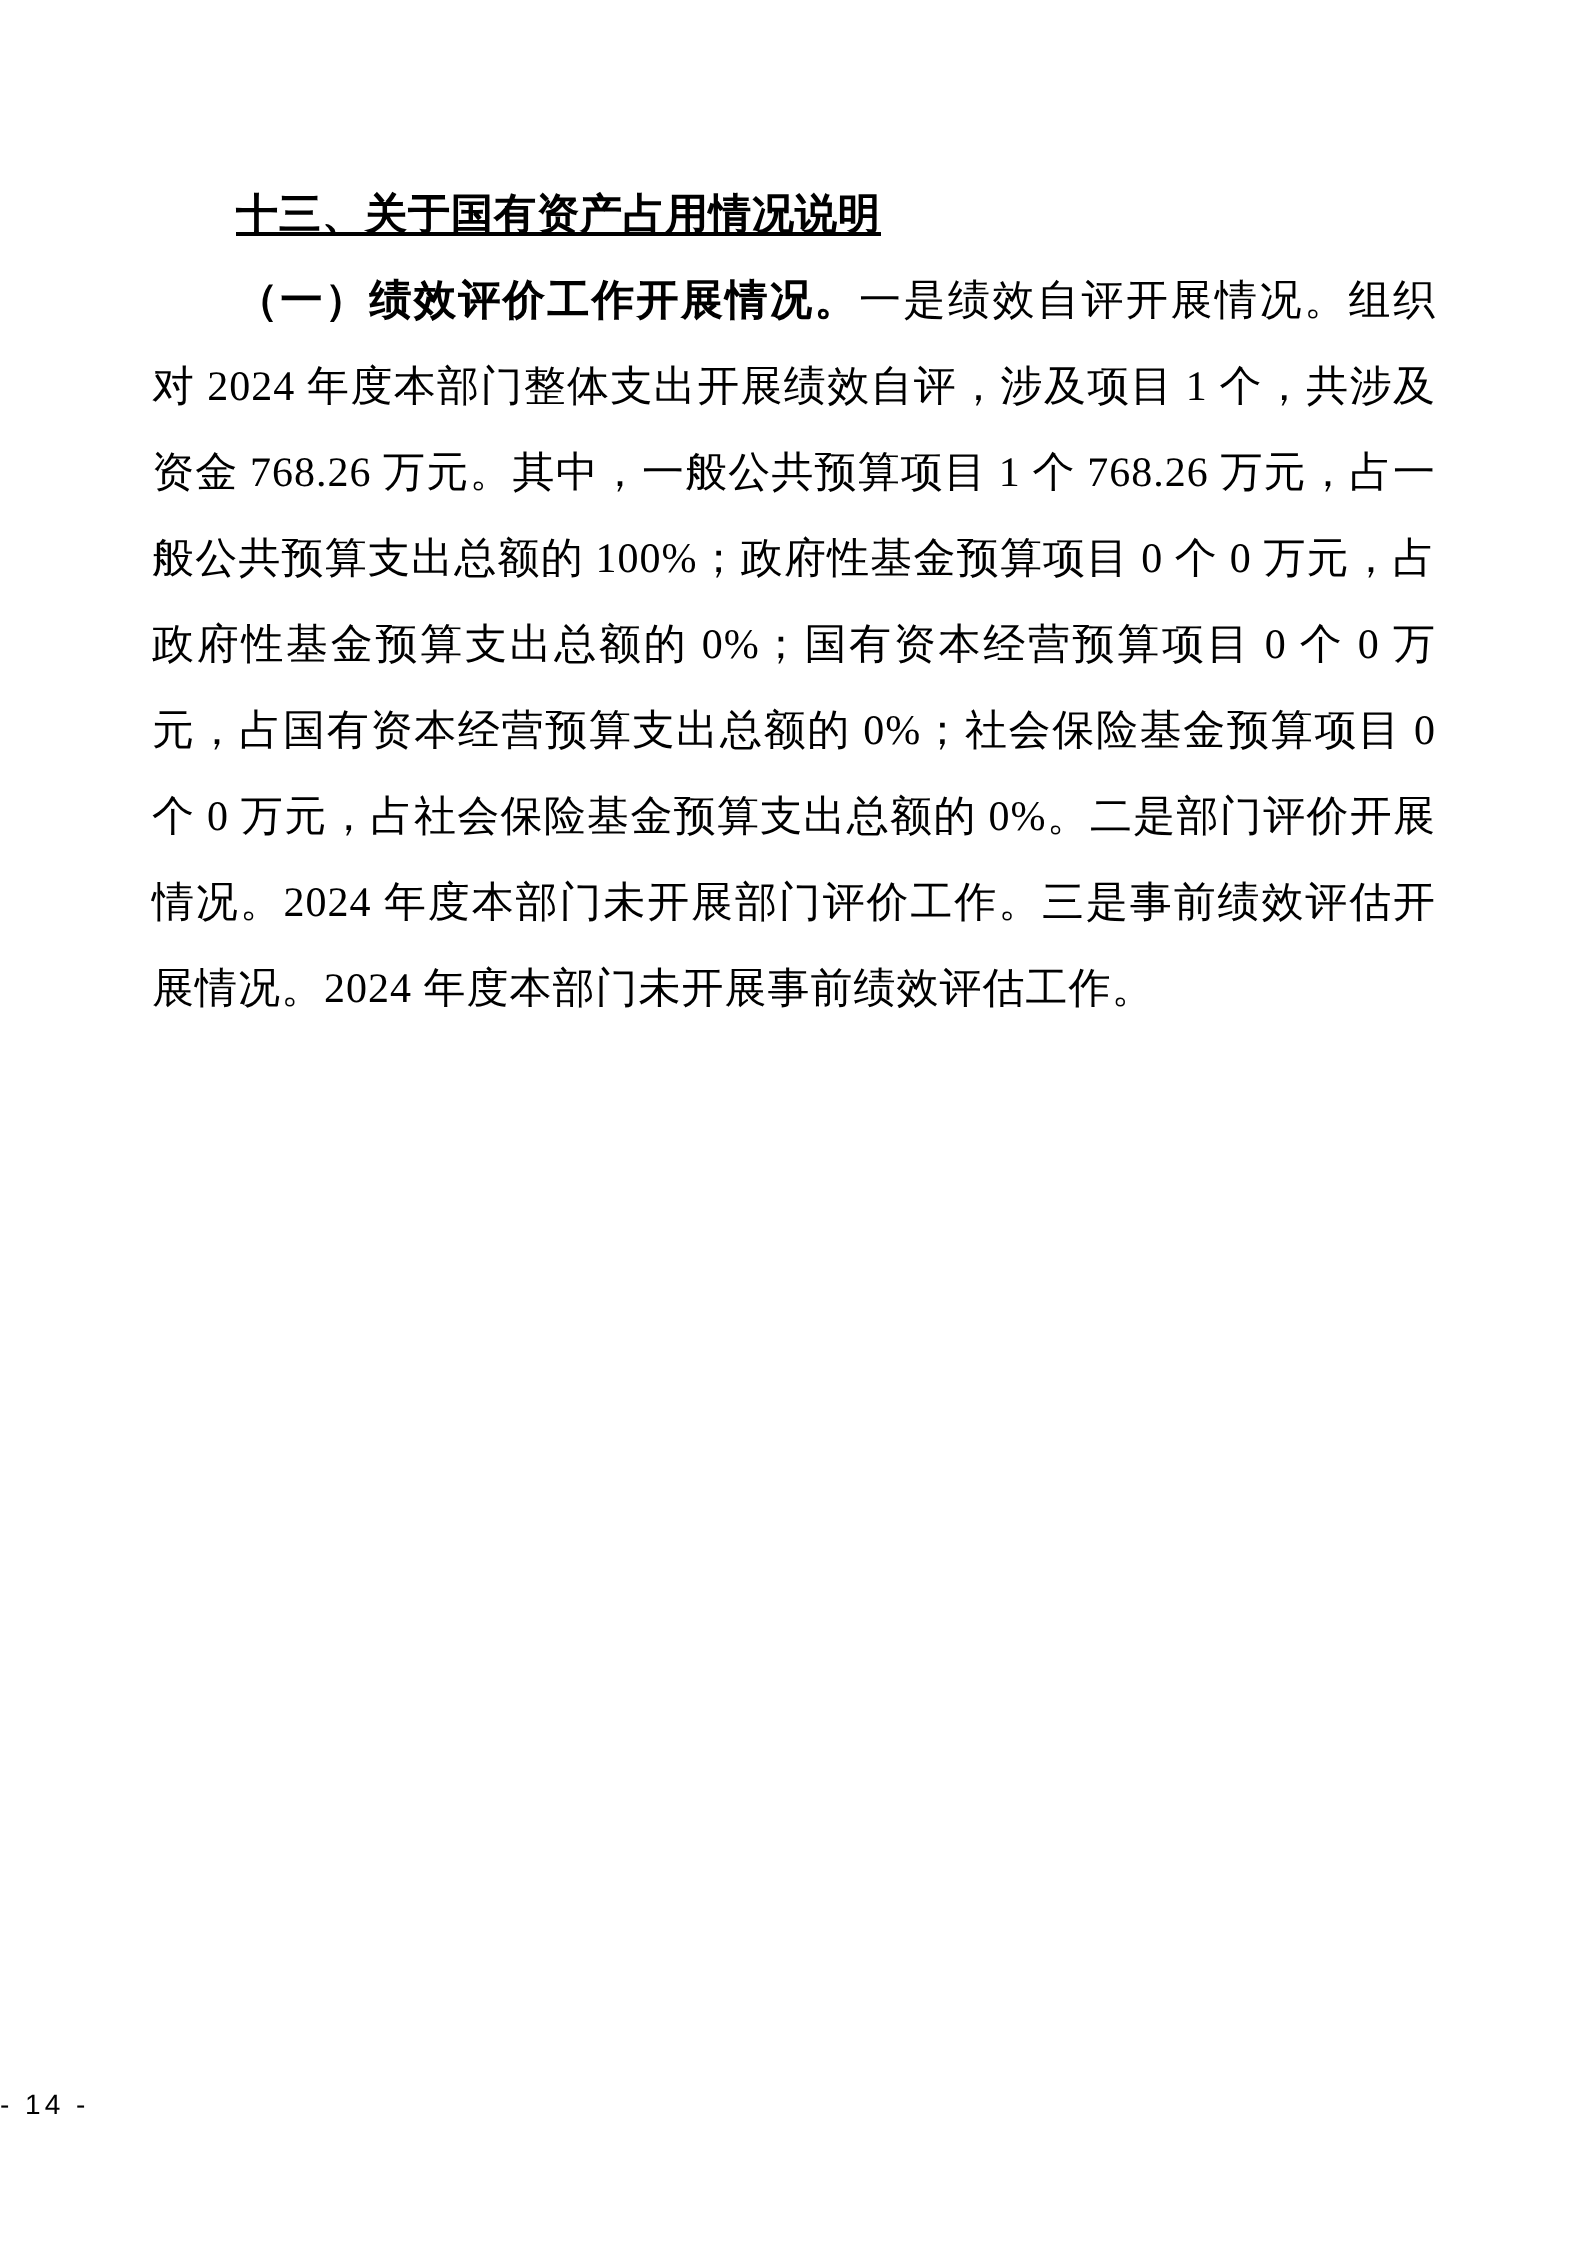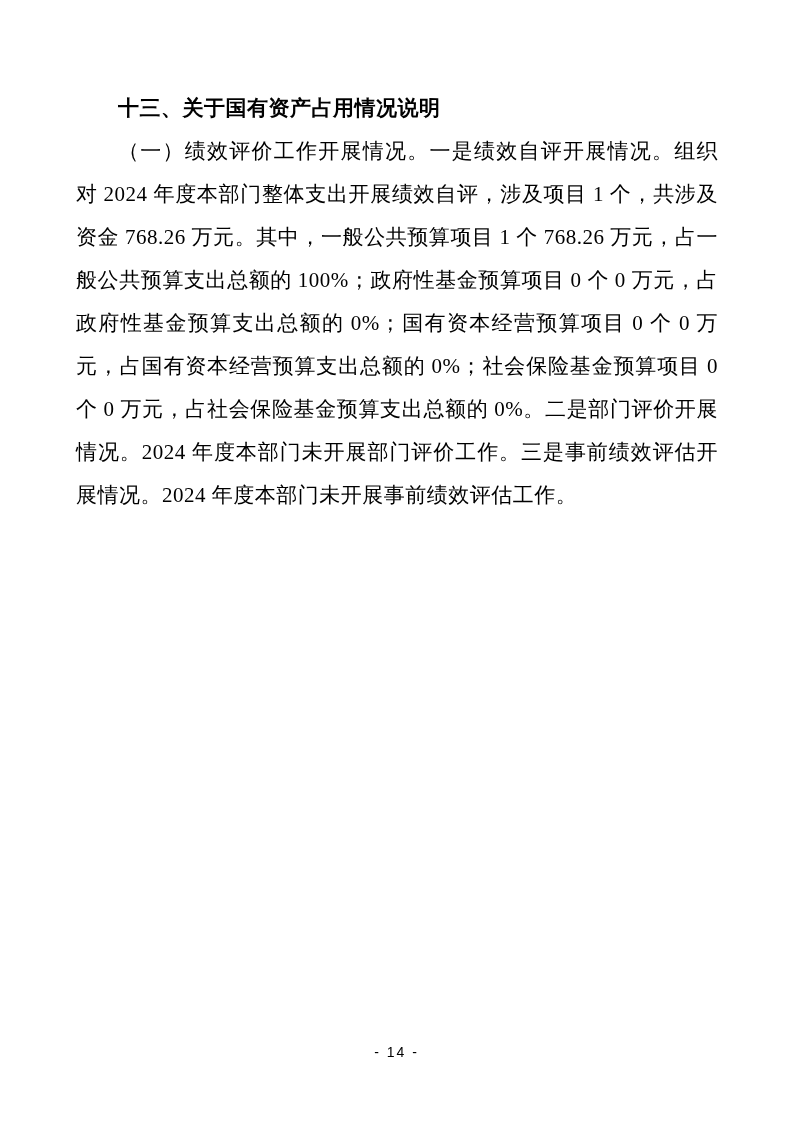--- a/index.html
+++ b/index.html
@@ -27,35 +27,35 @@
     letter-spacing: 0.5px;
   }
   .heading {
     margin: 0;
     font-size: 21px;
     line-height: 43px;
     font-weight: bold;
     text-indent: 2em;
     text-align: left;
     font-family: "Liberation Sans", "DejaVu Sans", sans-serif;
+    text-decoration: underline;
   }
   .para {
     margin: 0;
     text-indent: 2em;
   }
   .lead {
-    font-weight: normal;
+    font-weight: bold;
     font-family: "Liberation Sans", "DejaVu Sans", sans-serif;
   }
   .footer {
     position: absolute;
     left: 0;
     right: 0;
     bottom: 62px;
-    text-align: center;
     font-size: 14px;
     letter-spacing: 2px;
     font-family: "Liberation Sans", "DejaVu Sans", sans-serif;
     color: #000000;
   }
 </style>
 </head>
 <body>
 
 <div class="page">

